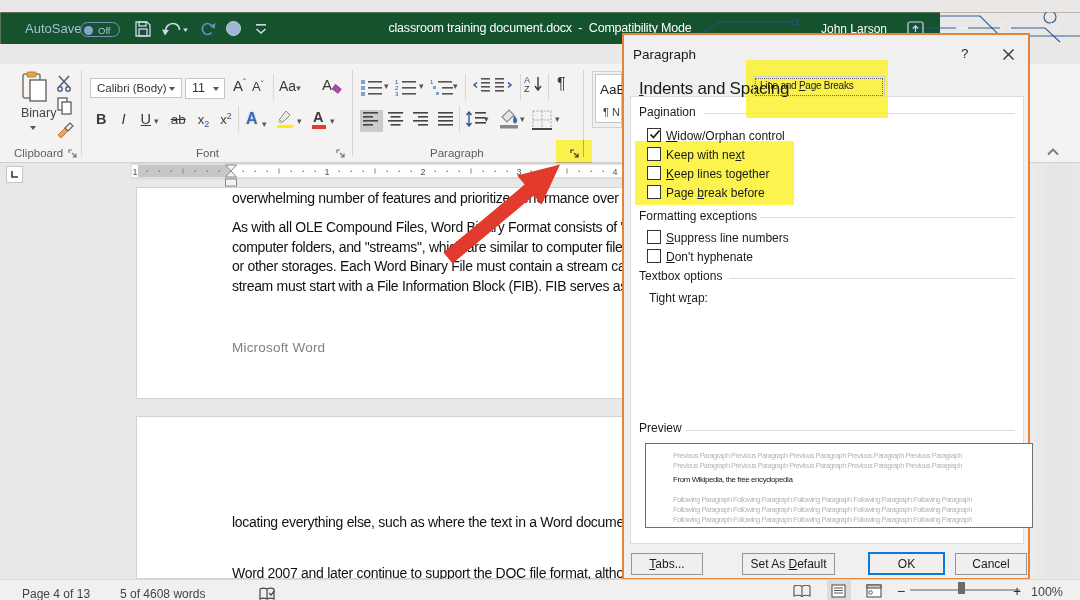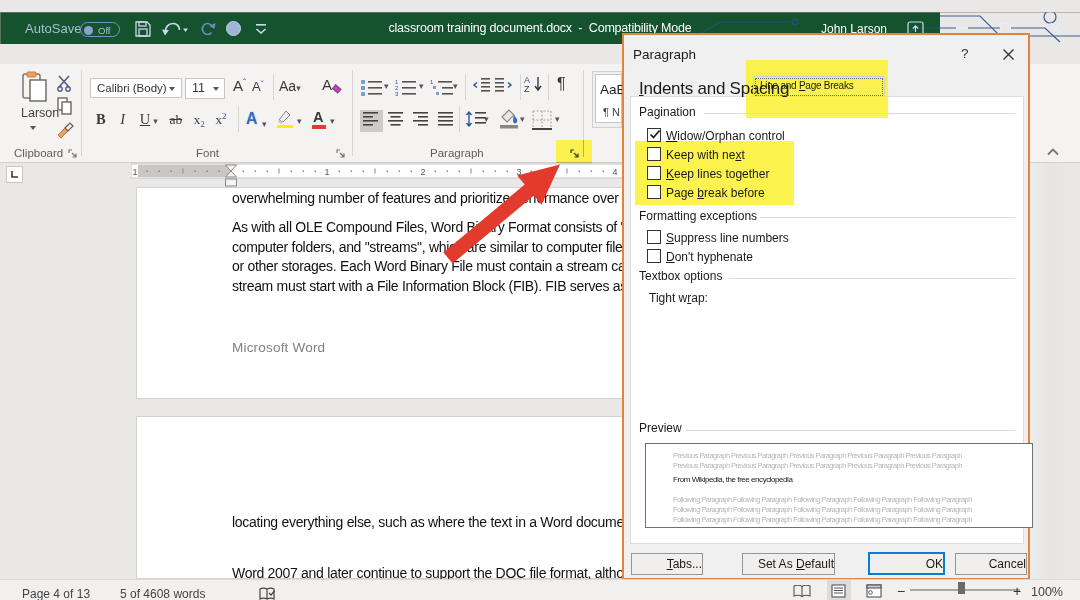--- a/index.html
+++ b/index.html
@@ -22,21 +22,21 @@
 .page{position:absolute;left:136px;width:816px;background:#fff;border:1px solid #d4d2d0}
 .dtext{position:absolute;left:95px;font-size:14px;color:#111;white-space:nowrap;letter-spacing:-0.3px}
 
 #dialog{left:622px;top:33px;width:408px;height:547px;background:#f0f0f0;border:2px solid #e5833a;font-size:12px;color:#1a1a1a}
 #tabpage{position:absolute;left:6px;top:61px;width:394px;height:448px;background:#fff;border:1px solid #dcdcdc}
 .grouplabel{position:absolute;font-size:12px;color:#1a1a1a}
 .gline{position:absolute;height:1px;background:#dcdcdc}
 .cb{position:absolute;width:14px;height:14px;background:#fff;border:1px solid #333}
 .cblabel{position:absolute;font-size:12px;color:#1a1a1a;white-space:nowrap}
 .ylw{position:absolute;background:rgba(251,240,40,0.82)}
-.btn{position:absolute;height:22px;background:#f0efed;border:1px solid #969696;font-size:12px;color:#1a1a1a;text-align:right}
+.btn{position:absolute;height:22px;background:#f0efed;border:1px solid #969696;font-size:12px;color:#1a1a1a;text-align:center}
 .pvg{font-size:8px;color:#b5b5b5;white-space:nowrap;letter-spacing:-0.55px;transform:scaleX(0.93);transform-origin:0 0}
 .pvk{font-size:8px;color:#1a1a1a;white-space:nowrap;letter-spacing:-0.45px}
 
 #statusbar{z-index:5;left:0;top:579px;width:1080px;height:21px;background:#f1f0ef;border-top:1px solid #dcdad9;font-size:12px;color:#444}
 </style>
 </head>
 <body>
 <div id="app">
 <div class="abs" id="titlebar">
  <svg width="1080" height="32" style="position:absolute;left:0;top:0">
@@ -87,21 +87,21 @@
  <svg width="14" height="14" style="position:absolute;left:1049px;top:9px" viewBox="0 0 14 14">
   <path d="M2 2 L12 12 M12 2 L2 12" stroke="#e8eef7" stroke-width="1.3"></path>
  </svg>
 </div>
 <div class="abs" id="ribbon">
  <svg width="26" height="32" style="position:absolute;left:22px;top:7px" viewBox="0 0 26 32">
   <rect x="1" y="3" width="17" height="24" rx="2" fill="#f7f4f1" stroke="#7a7876" stroke-width="1.5"></rect>
   <rect x="5" y="1" width="9" height="5" rx="1" fill="#e9a35c" stroke="#c07c3e" stroke-width="1"></rect>
   <rect x="8" y="9" width="16" height="21" fill="#fff" stroke="#68655f" stroke-width="1.4"></rect>
  </svg>
- <div class="abs" style="left:21px;top:42px;font-size:12.5px;color:#444">Larson</div>
+ <div class="abs" style="left:21px;top:42px;font-size:12.5px;color:#444">Binary</div>
  <div class="abs" style="left:30px;top:62px;width:0;height:0;border:3.5px solid transparent;border-top:4px solid #555"></div>
  <svg width="18" height="18" style="position:absolute;left:56px;top:10px" viewBox="0 0 18 18">
   <path d="M3 2 L13 13 M13 2 L3 13" stroke="#4e5f85" stroke-width="1.6" fill="none"></path>
   <circle cx="4" cy="15" r="2.2" fill="none" stroke="#4e5f85" stroke-width="1.4"></circle>
   <circle cx="12" cy="15" r="2.2" fill="none" stroke="#4e5f85" stroke-width="1.4"></circle>
  </svg>
  <svg width="18" height="18" style="position:absolute;left:56px;top:33px" viewBox="0 0 18 18">
   <rect x="2" y="1" width="9" height="12" fill="#fff" stroke="#605e5c" stroke-width="1.3"></rect>
   <rect x="6" y="5" width="9" height="12" fill="#fff" stroke="#605e5c" stroke-width="1.3"></rect>
  </svg>
@@ -119,21 +119,21 @@
  </div>
  <div class="abs" style="left:233px;top:13px;font-size:15px;color:#3b3a39">A<span style="font-size:9px;color:#2b579a;vertical-align:6px">ˆ</span></div>
  <div class="abs" style="left:252px;top:15px;font-size:13px;color:#3b3a39">A<span style="font-size:9px;color:#2b579a;vertical-align:4px">ˇ</span></div>
  <div class="vsep" style="left:273px;top:10px;height:26px"></div>
  <div class="abs" style="left:279px;top:14px;font-size:14px;color:#3b3a39">Aa<span style="font-size:9px;color:#555">▾</span></div>
  <div class="abs" style="left:322px;top:12px;font-size:15px;color:#3b3a39">A</div>
  <svg width="11" height="11" style="position:absolute;left:331px;top:20px" viewBox="0 0 11 11">
    <rect x="2" y="2" width="7" height="5" transform="rotate(40 5 5)" fill="#b14ab1" stroke="#8a3a8a"></rect>
  </svg>
 
- <div class="abs" style="left:96px;top:47px;width:200px;font-size:14.5px;color:#3b3a39;font-family:Liberation Serif, serif">
+ <div class="abs" style="left:96px;top:47px;width:200px;font-size:14.5px;color:#3b3a39;font-family:Liberation Sans, sans-serif">
    <span style="font-weight:bold">B</span>
    <span style="font-style:italic;margin-left:11px">I</span>
    <span style="text-decoration:underline;margin-left:11px">U</span><span style="font-size:9px;color:#555;margin-left:3px">▾</span>
    <span style="text-decoration:line-through;margin-left:8px;font-size:13.5px">ab</span>
    <span style="margin-left:8px;font-size:13px">x<span style="font-size:9px;vertical-align:-3px;color:#2b579a">2</span></span>
    <span style="margin-left:7px;font-size:13px">x<span style="font-size:9px;vertical-align:5px;color:#2b579a">2</span></span>
  </div>
  <div class="vsep" style="left:238px;top:42px;height:26px"></div>
  <div class="abs" style="left:246px;top:46px;font-size:16px;font-weight:bold;color:#3a6cb3;text-shadow:0 0 2px #9fc2e8">A</div>
  <div class="abs" style="left:262px;top:55px;font-size:9px;color:#555">▾</div>

